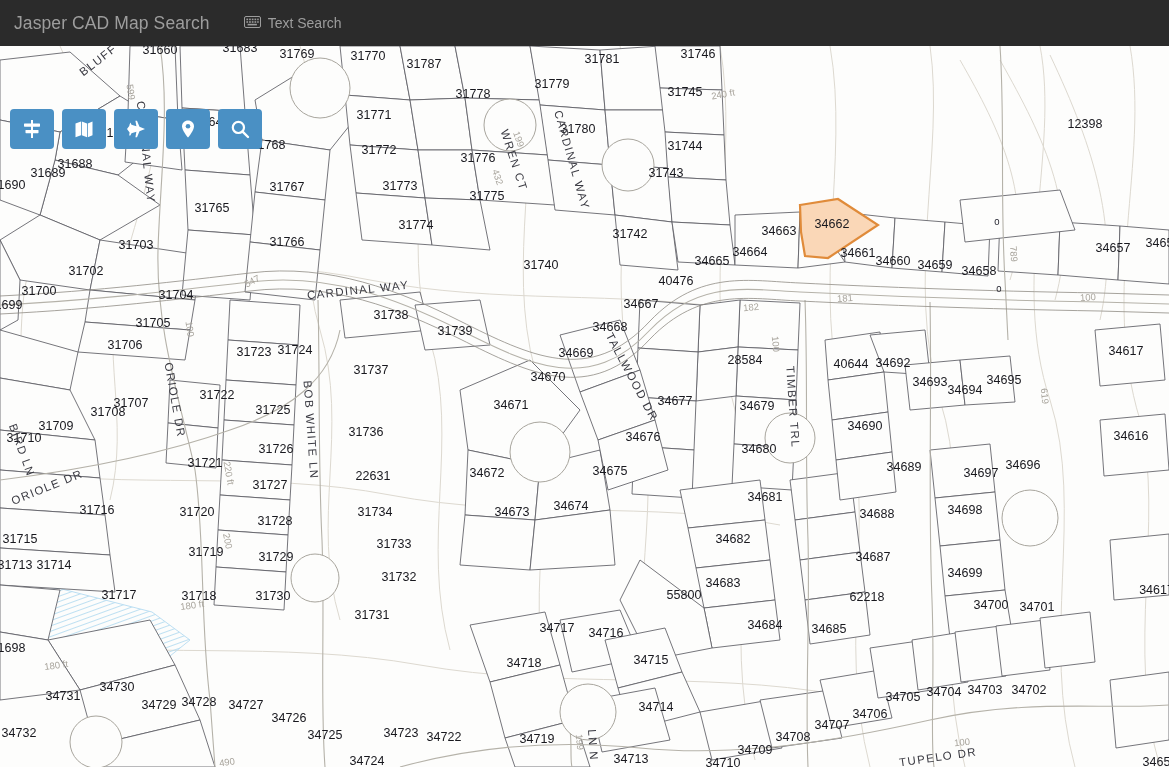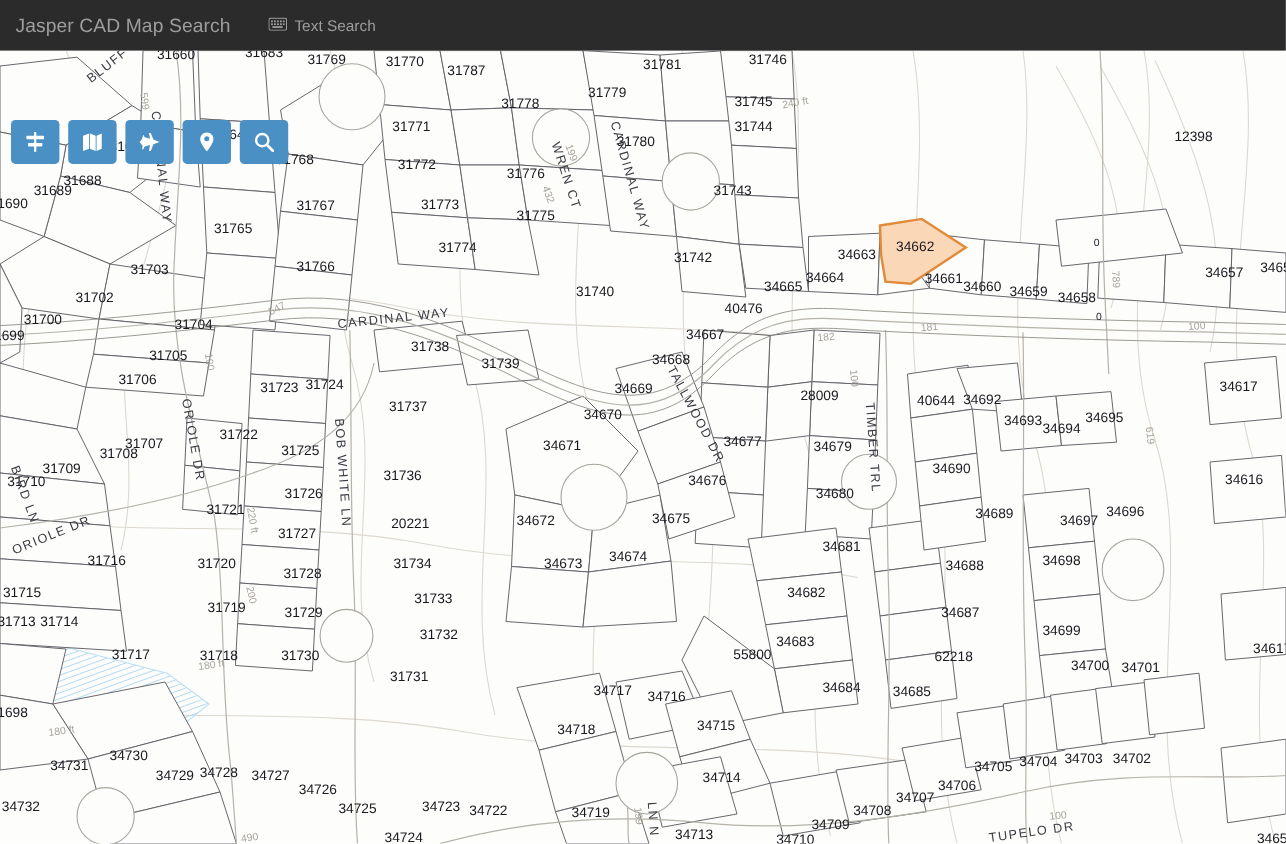--- a/index.html
+++ b/index.html
@@ -389,21 +389,21 @@
         <div class="parcel-label" style="left: 552px; top: 38px;">31779</div>
         <div class="parcel-label" style="left: 473px; top: 48px;">31778</div>
         <div class="parcel-label" style="left: 685px; top: 46px;">31745</div>
         <div class="parcel-label" style="left: 75px; top: 118px;">31688</div>
         <div class="parcel-label" style="left: 117px; top: 87px;">31687</div>
         <div class="parcel-label" style="left: 48px; top: 127px;">31689</div>
         <div class="parcel-label" style="left: 8px; top: 139px;">31690</div>
         <div class="parcel-label" style="left: 205px; top: 76px;">31764</div>
         <div class="parcel-label" style="left: 374px; top: 69px;">31771</div>
         <div class="parcel-label" style="left: 578px; top: 83px;">31780</div>
-        <div class="parcel-label" style="left: 685px; top: 69px; text-align: center;">31744</div>
+        <div class="parcel-label" style="left: 685px; top: 100px; text-align: center;">31744</div>
         <div class="parcel-label" style="left: 268px; top: 99px;">31768</div>
         <div class="parcel-label" style="left: 379px; top: 104px; text-align: center;">31772</div>
         <div class="parcel-label" style="left: 478px; top: 112px;">31776</div>
         <div class="parcel-label" style="left: 666px; top: 127px;">31743</div>
         <div class="parcel-label" style="left: 287px; top: 141px;">31767</div>
         <div class="parcel-label" style="left: 400px; top: 140px;">31773</div>
         <div class="parcel-label" style="left: 487px; top: 150px;">31775</div>
         <div class="parcel-label" style="left: 212px; top: 162px;">31765</div>
         <div class="parcel-label" style="left: 416px; top: 179px;">31774</div>
         <div class="parcel-label" style="left: 779px; top: 185px;">34663</div>
@@ -426,21 +426,21 @@
         <div class="parcel-label" style="left: 641px; top: 258px;">34667</div>
         <div class="parcel-label" style="left: 5px; top: 259px;">31699</div>
         <div class="parcel-label" style="left: 153px; top: 277px;">31705</div>
         <div class="parcel-label" style="left: 391px; top: 269px;">31738</div>
         <div class="parcel-label" style="left: 610px; top: 281px;">34668</div>
         <div class="parcel-label" style="left: 455px; top: 285px;">31739</div>
         <div class="parcel-label" style="left: 125px; top: 299px;">31706</div>
         <div class="parcel-label" style="left: 254px; top: 306px;">31723</div>
         <div class="parcel-label" style="left: 295px; top: 304px;">31724</div>
         <div class="parcel-label" style="left: 576px; top: 307px;">34669</div>
-        <div class="parcel-label" style="left: 745px; top: 314px;">28009</div>
+        <div class="parcel-label" style="left: 745px; top: 314px;">28584</div>
         <div class="parcel-label" style="left: 851px; top: 318px;">40644</div>
         <div class="parcel-label" style="left: 893px; top: 317px;">34692</div>
         <div class="parcel-label" style="left: 1126px; top: 305px;">34617</div>
         <div class="parcel-label" style="left: 371px; top: 324px;">31737</div>
         <div class="parcel-label" style="left: 548px; top: 331px;">34670</div>
         <div class="parcel-label" style="left: 930px; top: 336px;">34693</div>
         <div class="parcel-label" style="left: 965px; top: 344px;">34694</div>
         <div class="parcel-label" style="left: 1004px; top: 334px;">34695</div>
         <div class="parcel-label" style="left: 217px; top: 349px;">31722</div>
         <div class="parcel-label" style="left: 131px; top: 357px;">31707</div>
@@ -455,21 +455,21 @@
         <div class="parcel-label" style="left: 366px; top: 386px;">31736</div>
         <div class="parcel-label" style="left: 643px; top: 391px;">34676</div>
         <div class="parcel-label" style="left: 1131px; top: 390px;">34616</div>
         <div class="parcel-label" style="left: 276px; top: 403px;">31726</div>
         <div class="parcel-label" style="left: 759px; top: 403px;">34680</div>
         <div class="parcel-label" style="left: 205px; top: 417px;">31721</div>
         <div class="parcel-label" style="left: 904px; top: 421px;">34689</div>
         <div class="parcel-label" style="left: 981px; top: 427px;">34697</div>
         <div class="parcel-label" style="left: 1023px; top: 419px;">34696</div>
         <div class="parcel-label" style="left: 270px; top: 439px;">31727</div>
-        <div class="parcel-label" style="left: 373px; top: 430px;">20221</div>
+        <div class="parcel-label" style="left: 373px; top: 430px;">22631</div>
         <div class="parcel-label" style="left: 487px; top: 427px;">34672</div>
         <div class="parcel-label" style="left: 610px; top: 425px;">34675</div>
         <div class="parcel-label" style="left: 97px; top: 464px;">31716</div>
         <div class="parcel-label" style="left: 765px; top: 451px;">34681</div>
         <div class="parcel-label" style="left: 877px; top: 468px;">34688</div>
         <div class="parcel-label" style="left: 965px; top: 464px;">34698</div>
         <div class="parcel-label" style="left: 197px; top: 466px;">31720</div>
         <div class="parcel-label" style="left: 275px; top: 475px;">31728</div>
         <div class="parcel-label" style="left: 375px; top: 466px;">31734</div>
         <div class="parcel-label" style="left: 512px; top: 466px;">34673</div>

